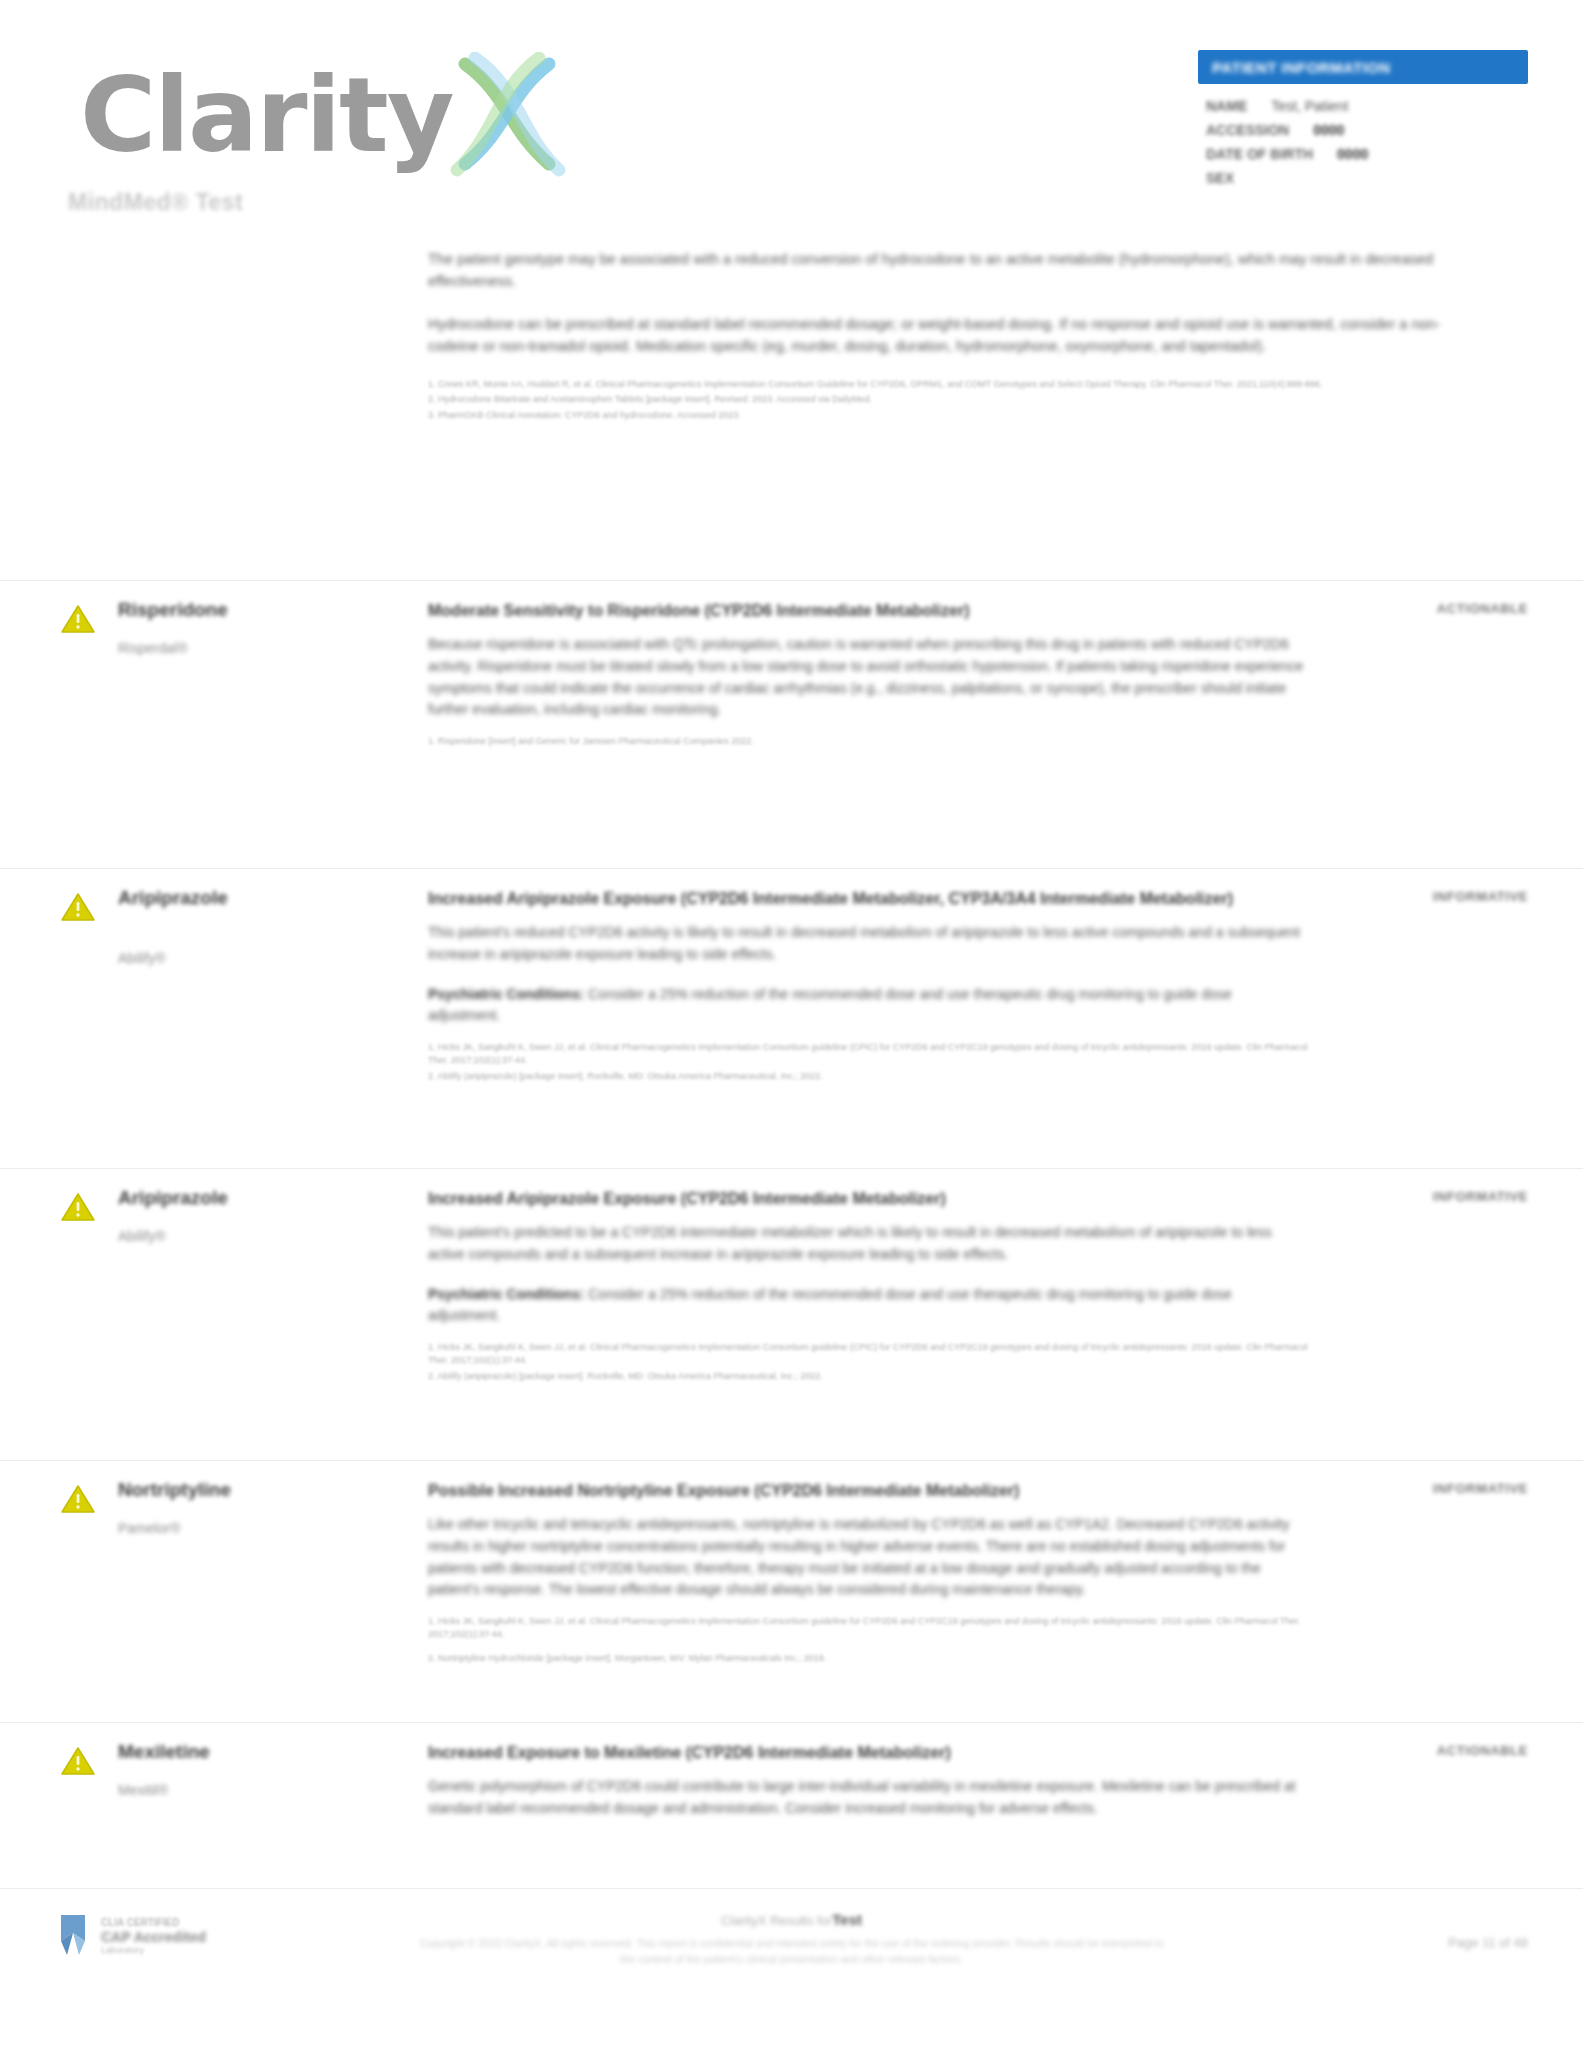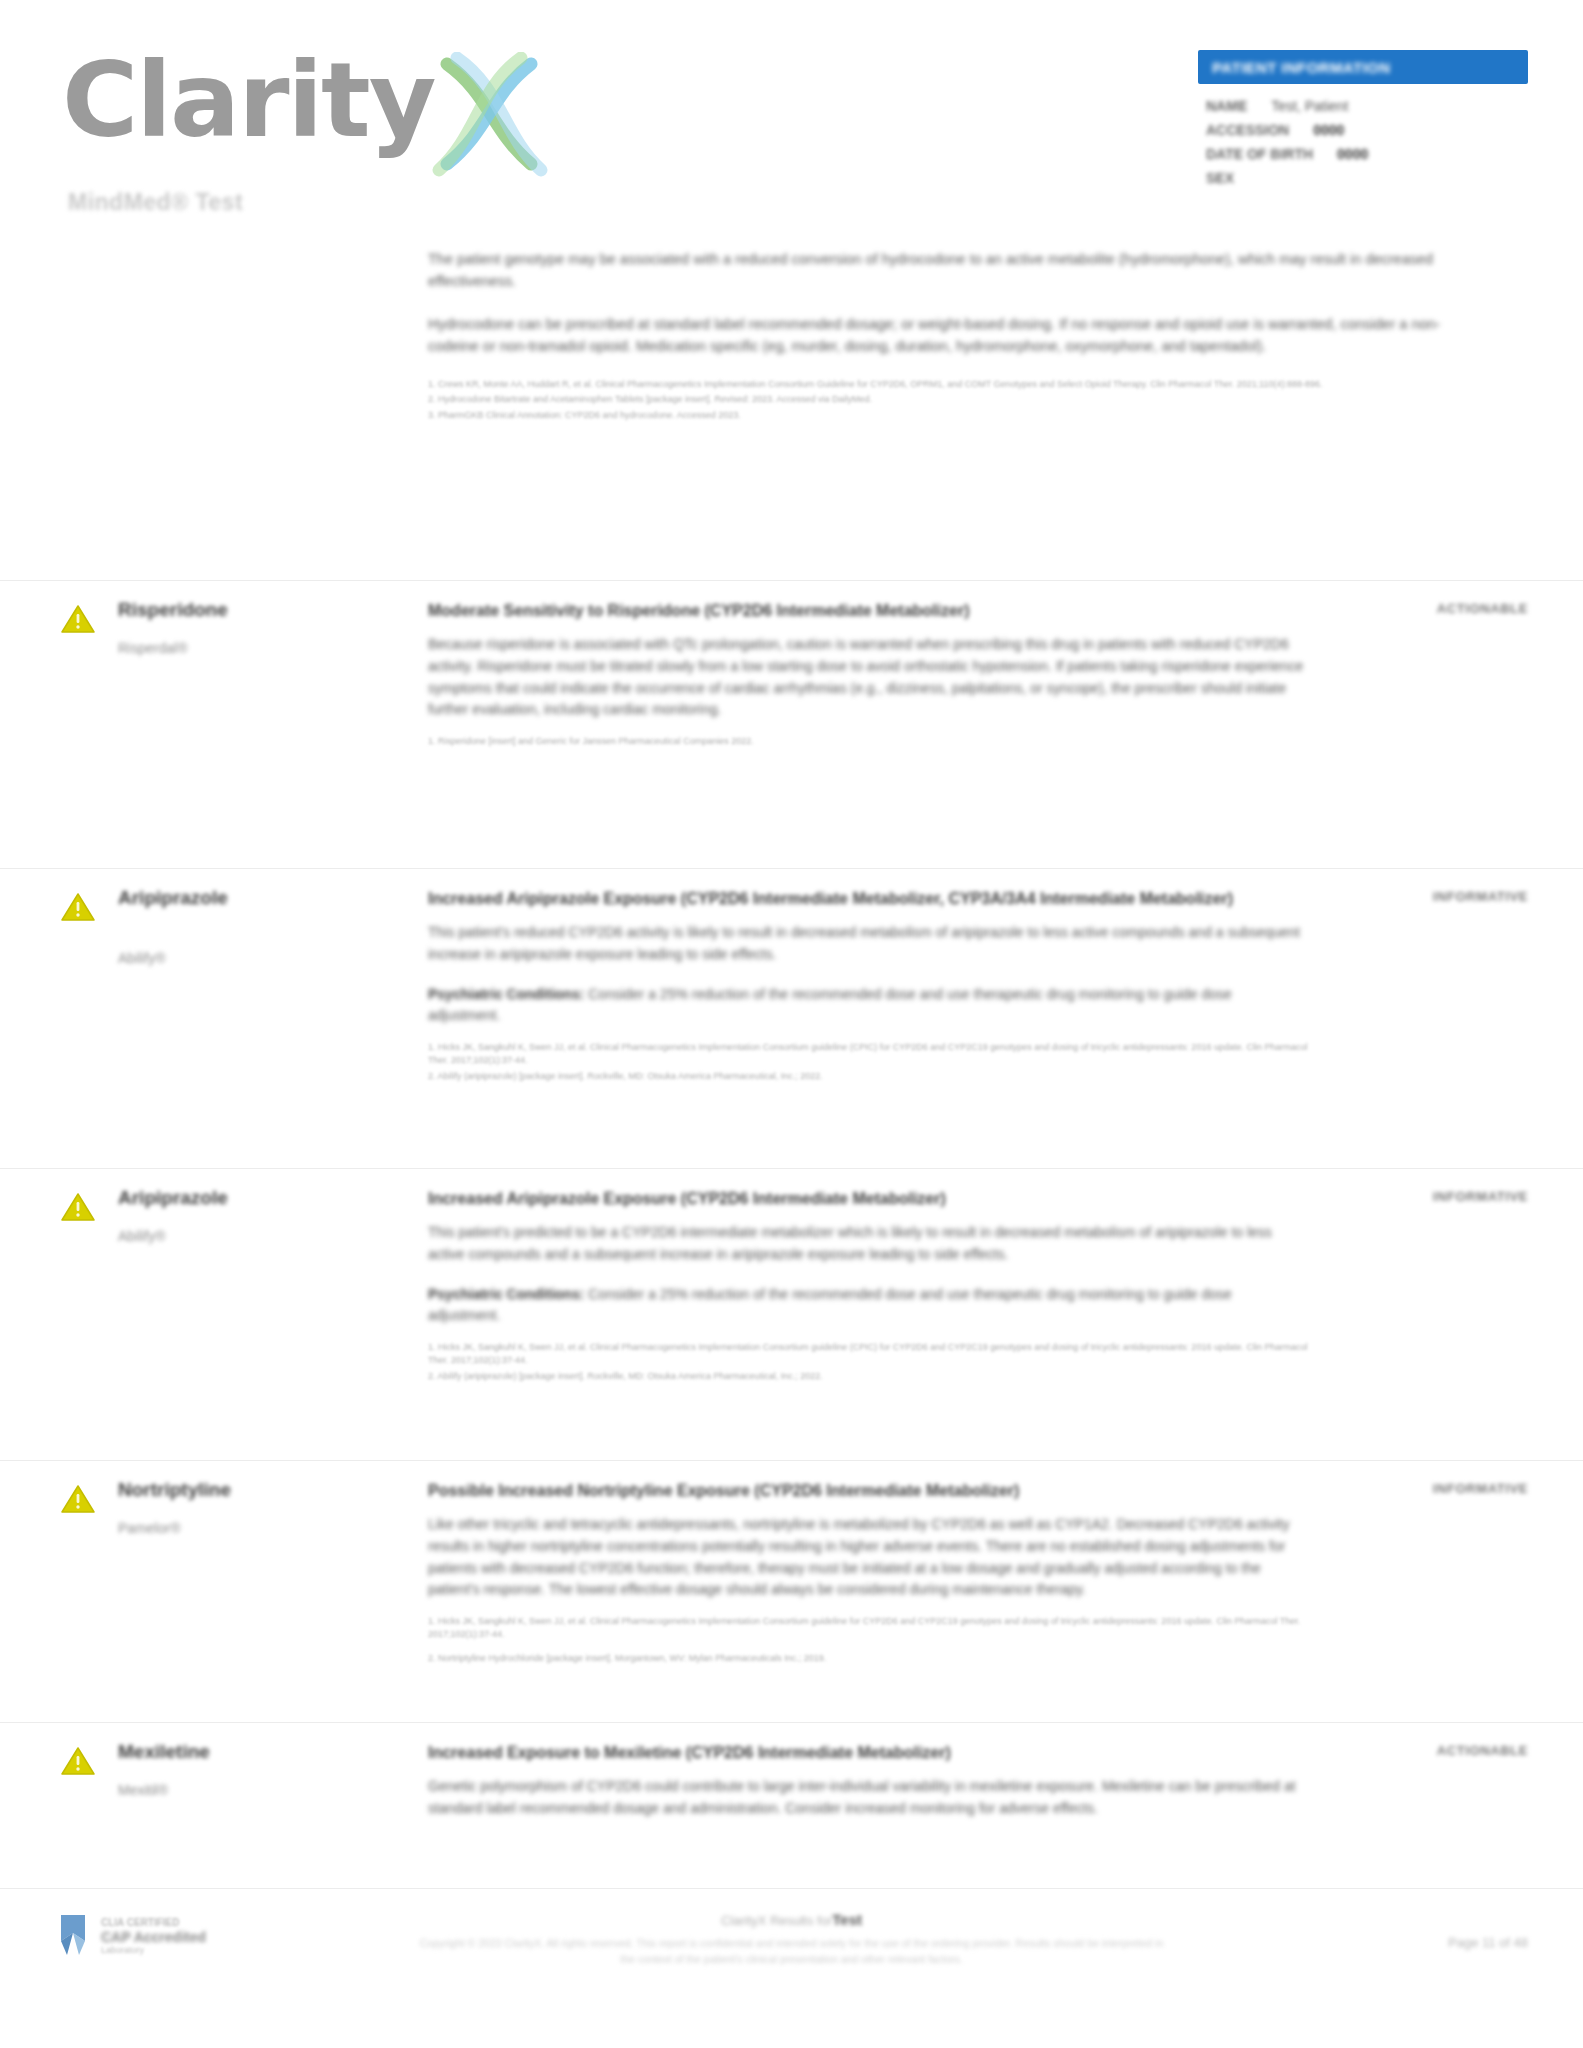--- a/index.html
+++ b/index.html
@@ -27,21 +27,22 @@
     height: 230px;
   }
   .logo-block {
     position: absolute;
     left: 62px;
     top: 48px;
     width: 540px;
   }
   .logo-row {
     display: flex;
-    align-items: flex-start;
+    align-items: center;
+    margin-left: 18px;
   }
   .logo-word {
     font-size: 104px;
     font-weight: bold;
     letter-spacing: -2px;
     color: #9b9b9b;
     line-height: 1;
     font-family: "DejaVu Sans", sans-serif;
   }
   .logo-dna {

